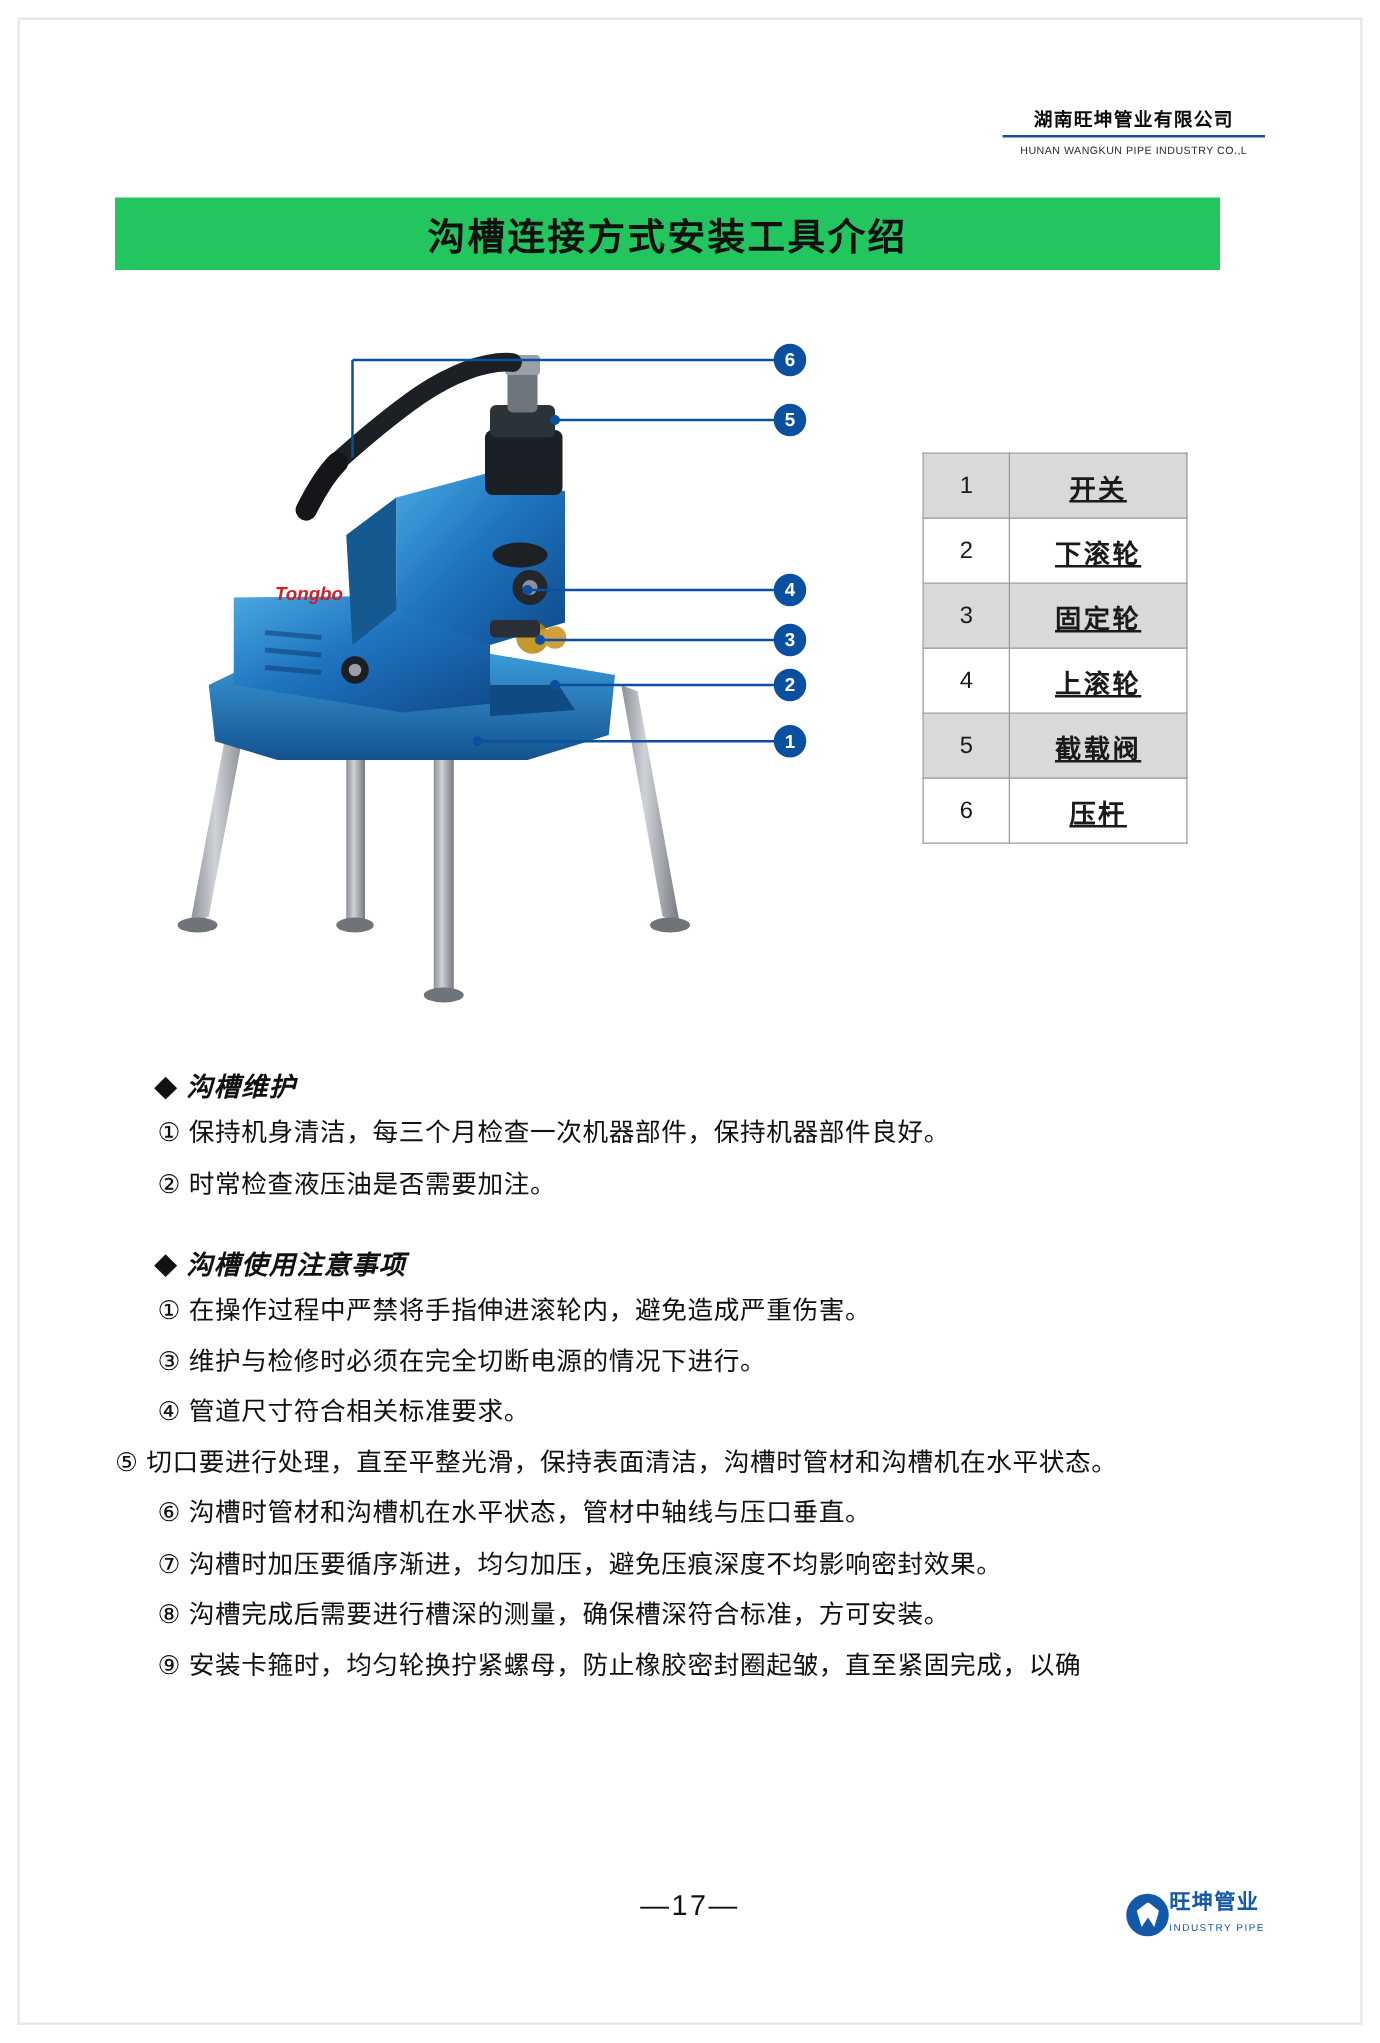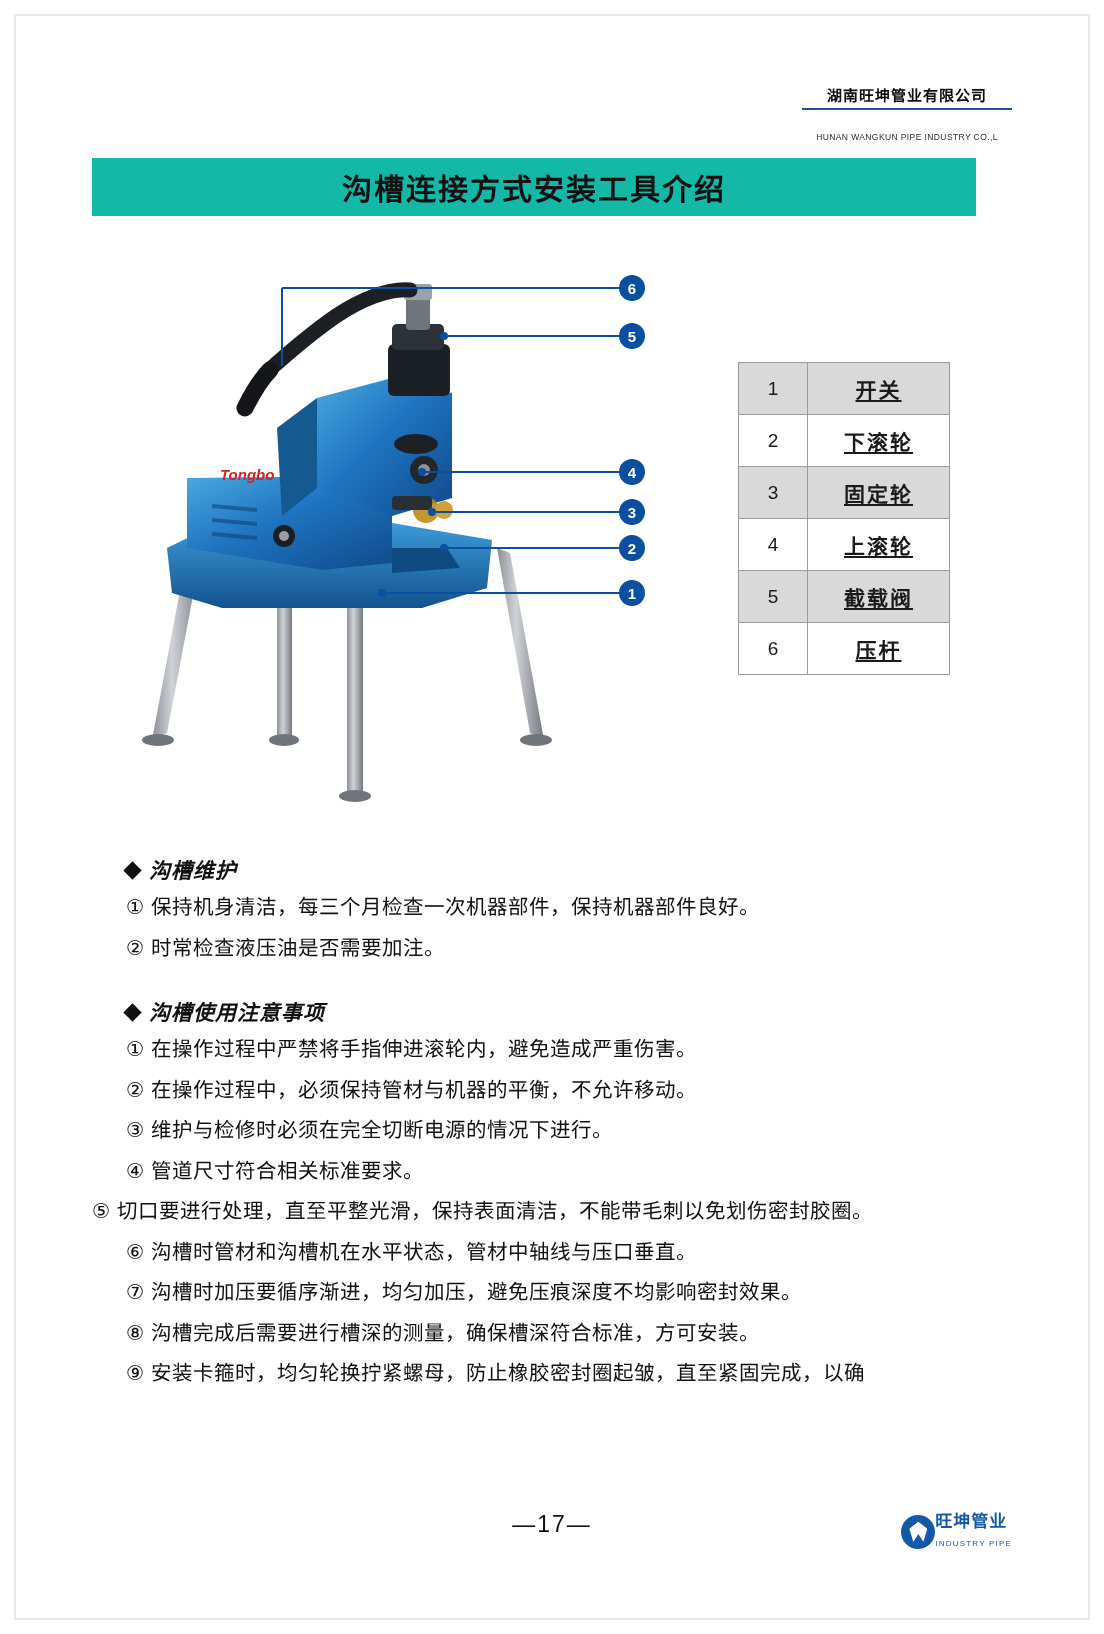--- a/index.html
+++ b/index.html
@@ -43,30 +43,30 @@
     font-weight: bold;
     letter-spacing: 1px;
     color: #0d0d0d;
     padding-bottom: 3px;
     border-bottom: 2px solid #1c4f9c;
   }
   .brand-en {
     font-size: 8.5px;
     letter-spacing: 0.4px;
     color: #2a2a2a;
-    margin-top: 22px;
+    margin-top: 5px;
   }
 
   .title-bar {
     position: absolute;
     left: 92px;
     top: 158px;
     width: 884px;
     height: 58px;
-    background: #14b8a6;
+    background: #22c55e;
     display: flex;
     align-items: center;
     justify-content: center;
   }
   .title-bar .title-text {
     font-size: 30px;
     font-weight: bold;
     letter-spacing: 2px;
     color: #111111;
   }
@@ -362,24 +362,23 @@
     <p class="para">① 保持机身清洁，每三个月检查一次机器部件，保持机器部件良好。</p>
     <p class="para">② 时常检查液压油是否需要加注。</p>
 
     <div class="gap"></div>
 
     <div class="section-head">
       <span class="diamond"></span>
       <span>沟槽使用注意事项</span>
     </div>
     <p class="para">① 在操作过程中严禁将手指伸进滚轮内，避免造成严重伤害。</p>
-    <p class="para">② 在操作过程中，必须保持管材与机器的平衡，不允许移动。</p>
     <p class="para">③ 维护与检修时必须在完全切断电源的情况下进行。</p>
     <p class="para">④ 管道尺寸符合相关标准要求。</p>
-    <p class="para wrap">⑤ 切口要进行处理，直至平整光滑，保持表面清洁，不能带毛刺以免划伤密封胶圈。</p>
+    <p class="para wrap">⑤ 切口要进行处理，直至平整光滑，保持表面清洁，沟槽时管材和沟槽机在水平状态。</p>
     <p class="para">⑥ 沟槽时管材和沟槽机在水平状态，管材中轴线与压口垂直。</p>
     <p class="para">⑦ 沟槽时加压要循序渐进，均匀加压，避免压痕深度不均影响密封效果。</p>
     <p class="para">⑧ 沟槽完成后需要进行槽深的测量，确保槽深符合标准，方可安装。</p>
     <p class="para">⑨ 安装卡箍时，均匀轮换拧紧螺母，防止橡胶密封圈起皱，直至紧固完成，以确</p>
   </div>
 
   <div class="page-number">—17—</div>
   <div class="footer-logo">
     <span class="footer-mark"></span>
     <span>

